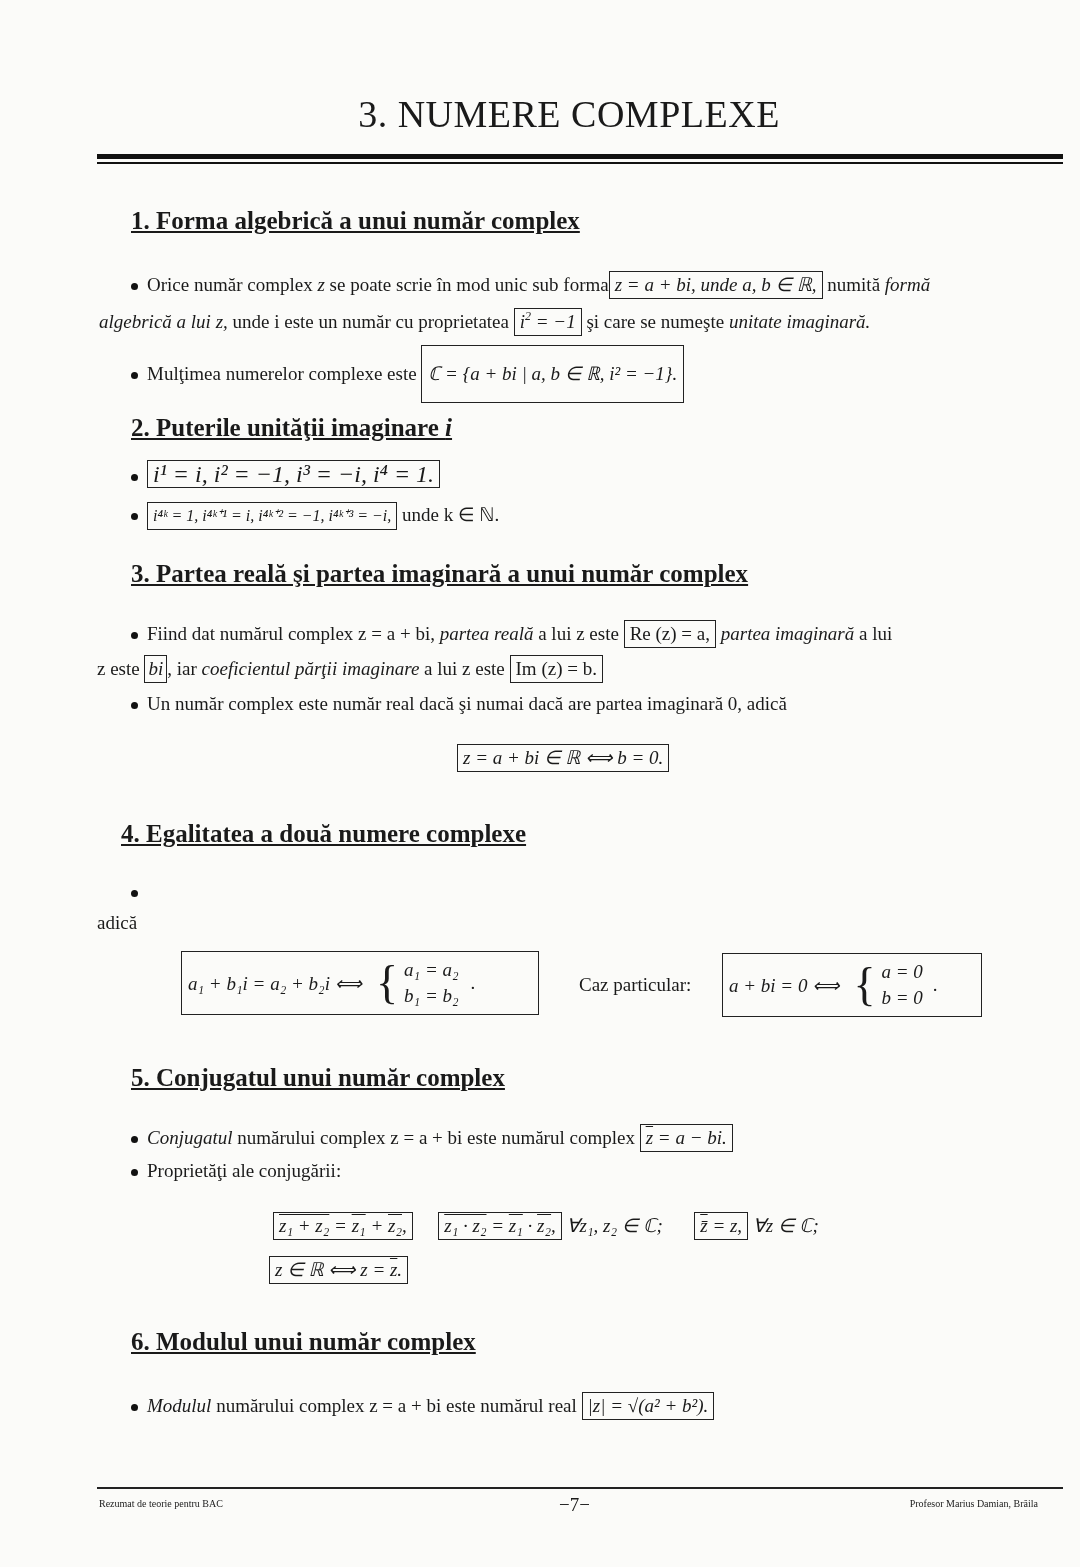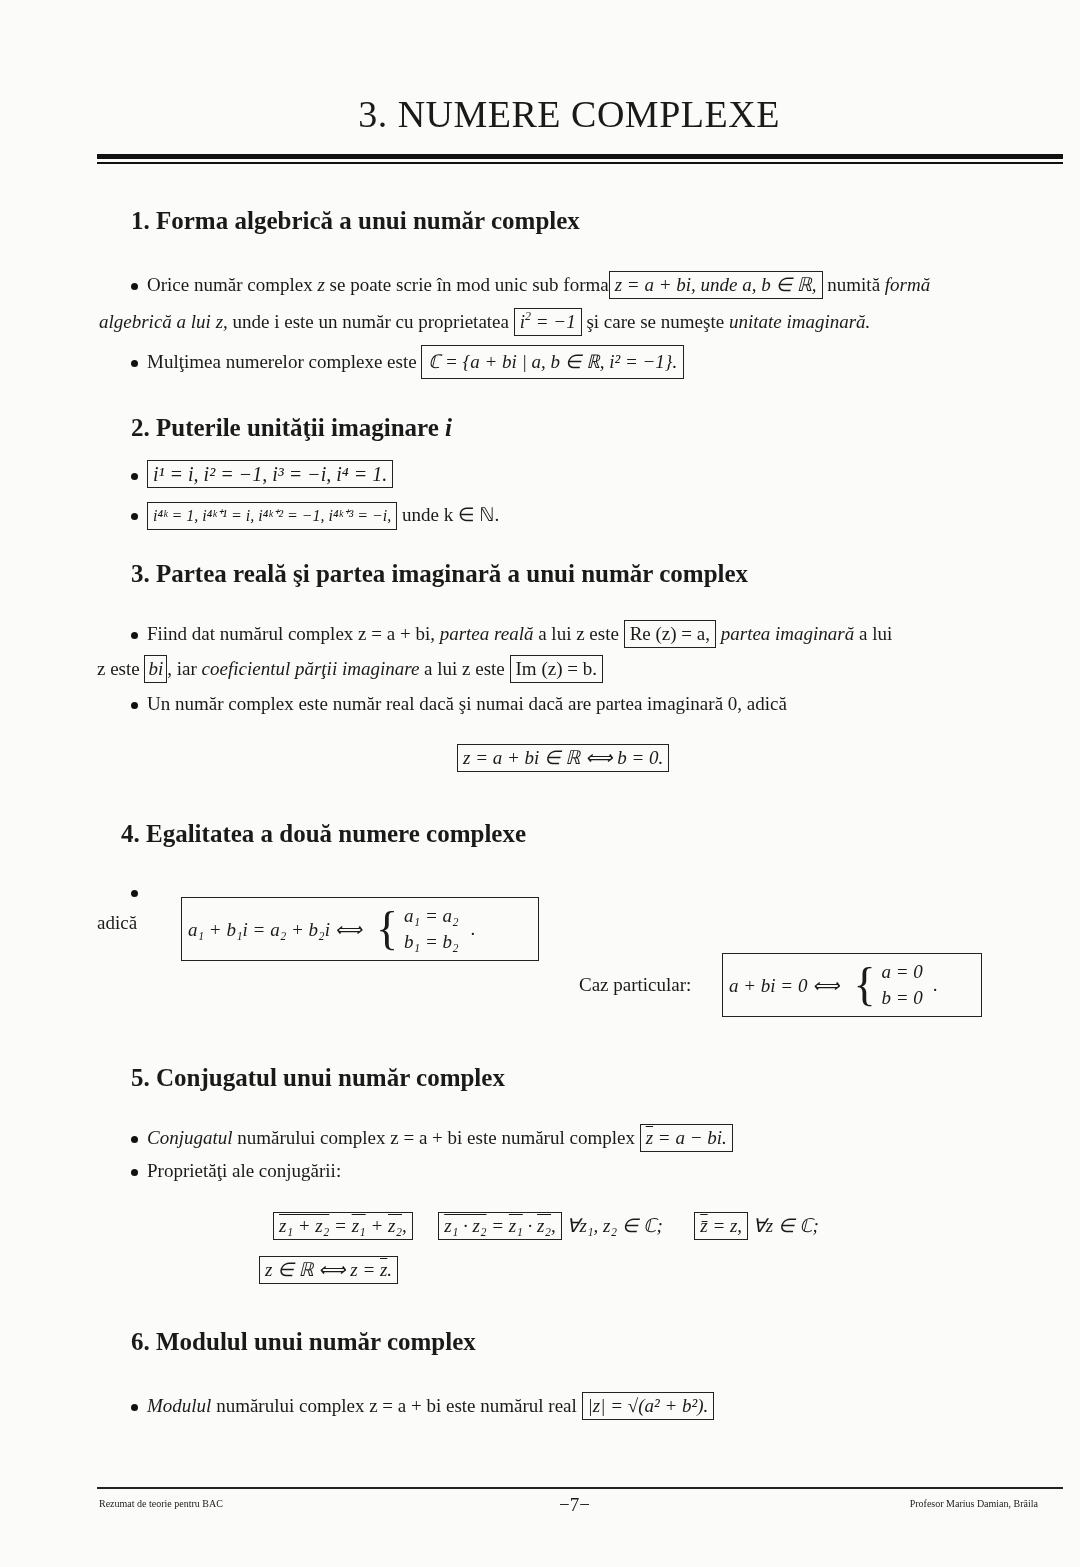--- a/index.html
+++ b/index.html
@@ -6,21 +6,21 @@
   body {
     width: 1080px; height: 1567px; position: relative; overflow: hidden;
     background: #fbfbf9;
     font-family: "DejaVu Serif", "Liberation Serif", serif;
     color: #1a1a1a;
   }
   .abs { position: absolute; margin-left: 29px; }
   .title { left: 0; width: 1080px; top: 92px; text-align: center; font-size: 38px; letter-spacing: 0.5px; font-family: "Liberation Serif", serif; }
   .rule-thick { left: 68px; width: 966px; top: 154px; height: 5px; background: #111; }
   .rule-thin { left: 68px; width: 966px; top: 162px; height: 2px; background: #111; }
-  .h2 { font-family: "Liberation Serif", serif; font-weight: bold; font-size: 25px; }
+  .h2 { font-family: "Liberation Serif", serif; font-weight: bold; font-size: 25px; text-decoration: underline; }
   .p { font-family: "Liberation Serif", serif; font-size: 19px; white-space: nowrap; line-height: 24px; }
   .m { font-style: italic; }
   .box { border: 1.3px solid #222; padding: 1px 5px; display: inline-block; line-height: 24px; }
   .bullet { display: inline-block; width: 7px; height: 7px; border-radius: 50%; background: #111; margin-right: 9px; vertical-align: middle; }
   sup { font-size: 12px; vertical-align: 8px; line-height: 0; }
   .ol { text-decoration: overline; }
   .brace-box { border: 1.3px solid #222; display: flex; align-items: center; padding: 0 6px; font-family: "Liberation Serif", serif; font-size: 19px; }
   .brace { font-size: 46px; font-weight: 100; margin: 0 6px 0 14px; line-height: 1; }
   .stack { display: flex; flex-direction: column; line-height: 26px; }
   .footer-rule { left: 68px; width: 966px; top: 1487px; height: 1.5px; background: #222; }
@@ -34,26 +34,26 @@
 <div class="abs rule-thin"></div>
 
 <div class="abs h2" style="left:102px;top:207px;">1. Forma algebrică a unui număr complex</div>
 <div class="abs p" style="left:102px;top:271px;">
   <span class="bullet"></span><span>Orice număr complex </span><span class="m">z</span><span> se poate scrie în mod unic sub forma</span><span class="box m">z = a + bi,  unde a, b ∈ ℝ,</span><span> numită </span><span class="m">formă</span>
 </div>
 <div class="abs p" style="left:70px;top:308px;">
   <span class="m">algebrică a lui z,</span><span> unde i este un număr cu proprietatea </span><span class="box m"><span>i</span><sup>2</sup><span> = −1</span></span><span> şi care se numeşte </span><span class="m">unitate imaginară.</span>
 </div>
 <div class="abs p" style="left:102px;top:345px;">
-  <span class="bullet"></span><span>Mulţimea numerelor complexe este </span><span class="box m" style="padding:4px 6px;">ℂ = {a + bi | a, b ∈ ℝ, i² = −1}.</span>
+  <span class="bullet"></span><span>Mulţimea numerelor complexe este </span><span class="box m" style="padding:16px 6px;">ℂ = {a + bi | a, b ∈ ℝ, i² = −1}.</span>
 </div>
 
 <div class="abs h2" style="left:102px;top:414px;"><span>2. Puterile unităţii imaginare </span><span class="m">i</span></div>
 <div class="abs p" style="left:102px;top:460px;">
-  <span class="bullet"></span><span class="box m" style="font-size:20px;">i¹ = i,  i² = −1,  i³ = −i,  i⁴ = 1.</span>
+  <span class="bullet"></span><span class="box m" style="font-size:24px;">i¹ = i,  i² = −1,  i³ = −i,  i⁴ = 1.</span>
 </div>
 <div class="abs p" style="left:102px;top:502px;">
   <span class="bullet"></span><span class="box m" style="font-size:16px;">i⁴ᵏ = 1,  i⁴ᵏ⁺¹ = i,  i⁴ᵏ⁺² = −1,  i⁴ᵏ⁺³ = −i,</span><span> unde k ∈ ℕ.</span>
 </div>
 
 <div class="abs h2" style="left:102px;top:560px;">3. Partea reală şi partea imaginară a unui număr complex</div>
 <div class="abs p" style="left:102px;top:620px;">
   <span class="bullet"></span><span>Fiind dat numărul complex z = a + bi, </span><span class="m">partea reală</span><span> a lui z este </span><span class="box">Re (z) = a,</span><span class="m"> partea imaginară</span><span> a lui</span>
 </div>
 <div class="abs p" style="left:68px;top:655px;">
@@ -64,21 +64,21 @@
 </div>
 <div class="abs p" style="left:428px;top:744px;">
   <span class="box m">z = a + bi ∈ ℝ ⟺ b = 0.</span>
 </div>
 
 <div class="abs h2" style="left:92px;top:820px;">4. Egalitatea a două numere complexe</div>
 <div class="abs p" style="left:102px;top:880px;">
   <span class="bullet"></span>
 </div>
 <div class="abs p" style="left:68px;top:911px;">adică</div>
-<div class="abs brace-box" style="left:152px;top:897px;width:344px;height:62px;">
+<div class="abs brace-box" style="left:152px;top:951px;width:344px;height:62px;">
   <span class="m">a₁ + b₁i = a₂ + b₂i  ⟺</span>
   <span class="brace">{</span>
   <span class="stack m">
       <span>a₁ = a₂</span>
       <span>b₁ = b₂</span>
     </span>
   <span style="margin-left:12px;">.</span>
 </div>
 <div class="abs p" style="left:550px;top:973px;">Caz particular:</div>
 <div class="abs brace-box" style="left:693px;top:953px;width:246px;height:62px;">
@@ -98,21 +98,21 @@
 <div class="abs p" style="left:102px;top:1159px;">
   <span class="bullet"></span><span>Proprietăţi ale conjugării:</span>
 </div>
 <div class="abs p m" style="left:244px;top:1212px;">
   <span class="box"><span class="ol">z₁ + z₂</span><span> = </span><span class="ol">z₁</span><span> + </span><span class="ol">z₂</span><span>,</span></span>
   <span style="display:inline-block;width:16px;"></span>
   <span class="box"><span class="ol">z₁ · z₂</span><span> = </span><span class="ol">z₁</span><span> · </span><span class="ol">z₂</span><span>,</span></span><span> ∀z₁, z₂ ∈ ℂ;</span>
   <span style="display:inline-block;width:22px;"></span>
   <span class="box"><span class="ol">z̄</span><span> = z,</span></span><span> ∀z ∈ ℂ;</span>
 </div>
-<div class="abs p m" style="left:230px;top:1256px;border-radius:8px;">
+<div class="abs p m" style="left:240px;top:1256px;border-radius:8px;">
   <span class="box"><span>z ∈ ℝ ⟺ z = </span><span class="ol">z</span><span>.</span></span>
 </div>
 
 <div class="abs h2" style="left:102px;top:1328px;">6. Modulul unui număr complex</div>
 <div class="abs p" style="left:102px;top:1392px;">
   <span class="bullet"></span><span class="m">Modulul</span><span> numărului complex z = a + bi este numărul real </span><span class="box m">|z| = √(a² + b²).</span>
 </div>
 
 <div class="abs footer-rule"></div>
 <div class="abs foot" style="left:70px;">Rezumat de teorie pentru BAC</div>

